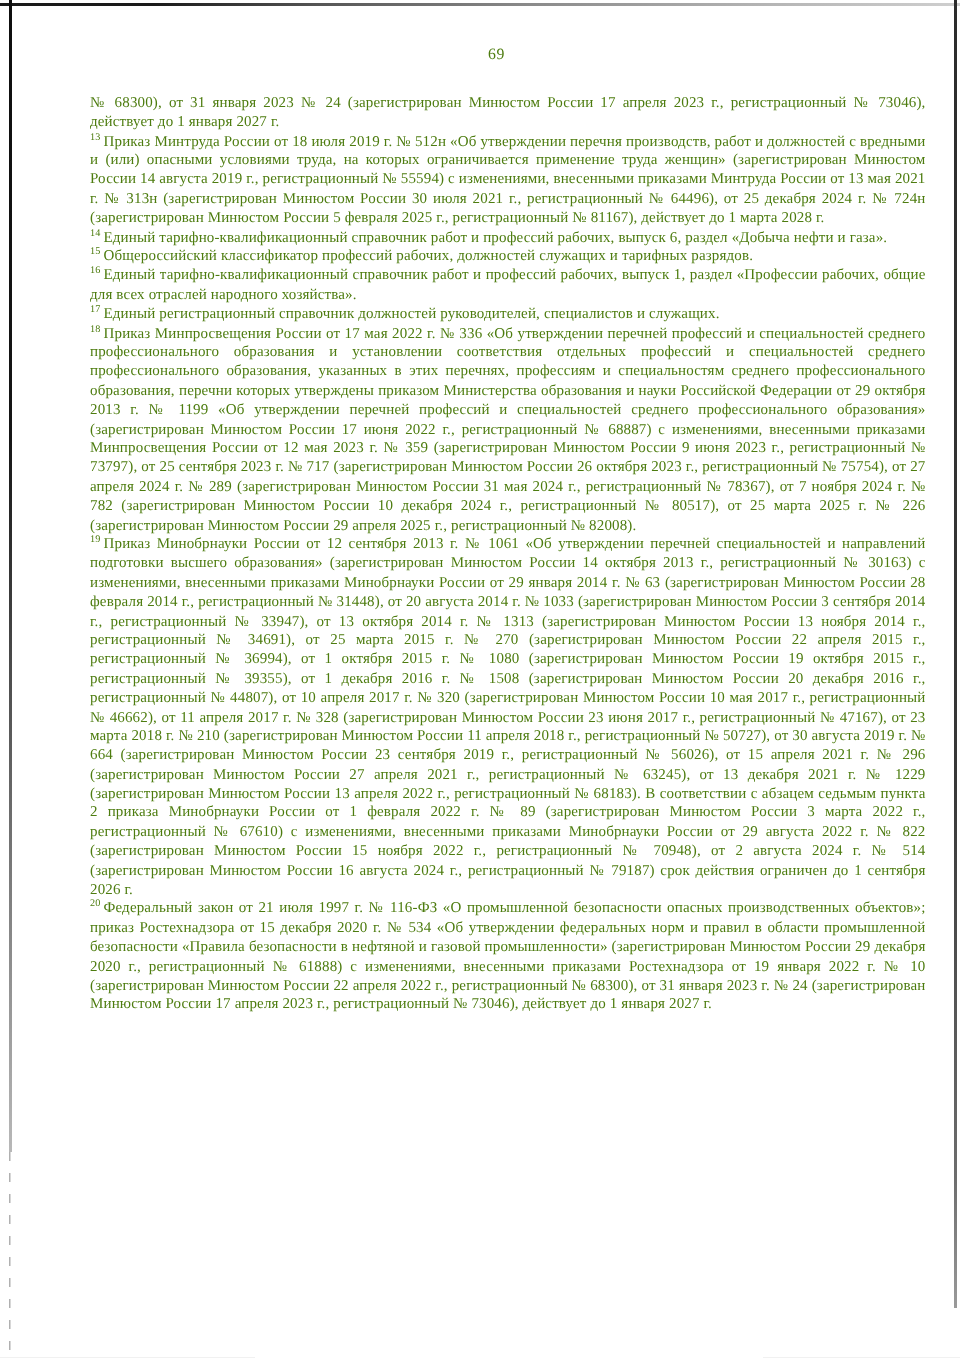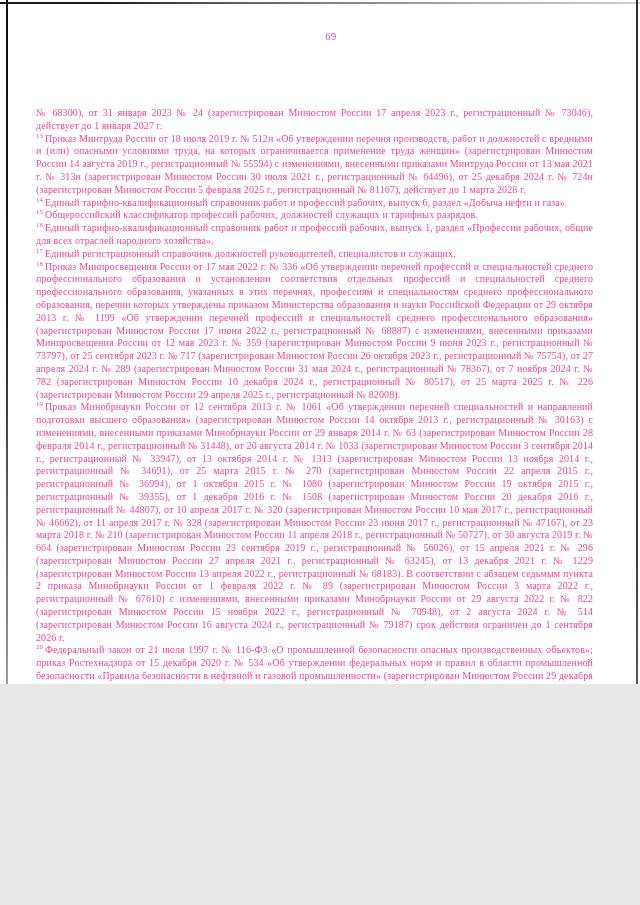--- a/index.html
+++ b/index.html
@@ -1,22 +1,22 @@
 <!DOCTYPE html>
 <html><head>
 <meta charset="utf-8">
 <style>
   html,body{margin:0;padding:0;background:#e8e8e8;}
   .page{
     position:relative;
-    width:640px;height:684px;
+    width:640px;height:905px;
     background:#ffffff;
     overflow:hidden;
     font-family:"Liberation Serif", serif;
-    color:#ec4899;
+    color:#4d7c0f;
   }
   .scan-top{
     position:absolute;left:0;top:2px;width:640px;height:2px;
     background:linear-gradient(to right,#1a1a1a 0%,#1a1a1a 16%,#555 33%,#8a8a8a 55%,#b5b5b5 80%,#cfcfcf 100%);
   }
   .scan-left{
     position:absolute;left:6px;top:0;width:2px;height:768px;
     background:linear-gradient(to bottom,#0e0e0e 0%,#151515 38%,#4c4c4c 58%,#8a8a8a 82%,#b8b8b8 100%);
   }
   .scan-left-tail{
@@ -25,25 +25,24 @@
   }
   .scan-right{
     position:absolute;left:636px;top:0;width:2px;height:872px;
     background:linear-gradient(to bottom,#2c2c2c 0%,#383838 60%,#6d6d6d 90%,#9a9a9a 100%);
   }
   .pageno{
     position:absolute;left:0;top:31px;width:662px;
     text-align:center;font-size:10.5px;letter-spacing:.5px;
   }
   .textblock{
-    position:absolute;left:36px;top:63px;width:557px;
+    position:absolute;left:60px;top:63px;width:557px;
     font-size:10px;line-height:12.8px;
     text-align:justify;
     letter-spacing:.1px;
-    margin-top:44px;
   }
   .textblock p{margin:0;padding:0;}
   .textblock sup{
     font-size:6.8px;line-height:0;vertical-align:4px;
     margin-right:2px;
   }
 </style>
 </head>
 <body>
 

